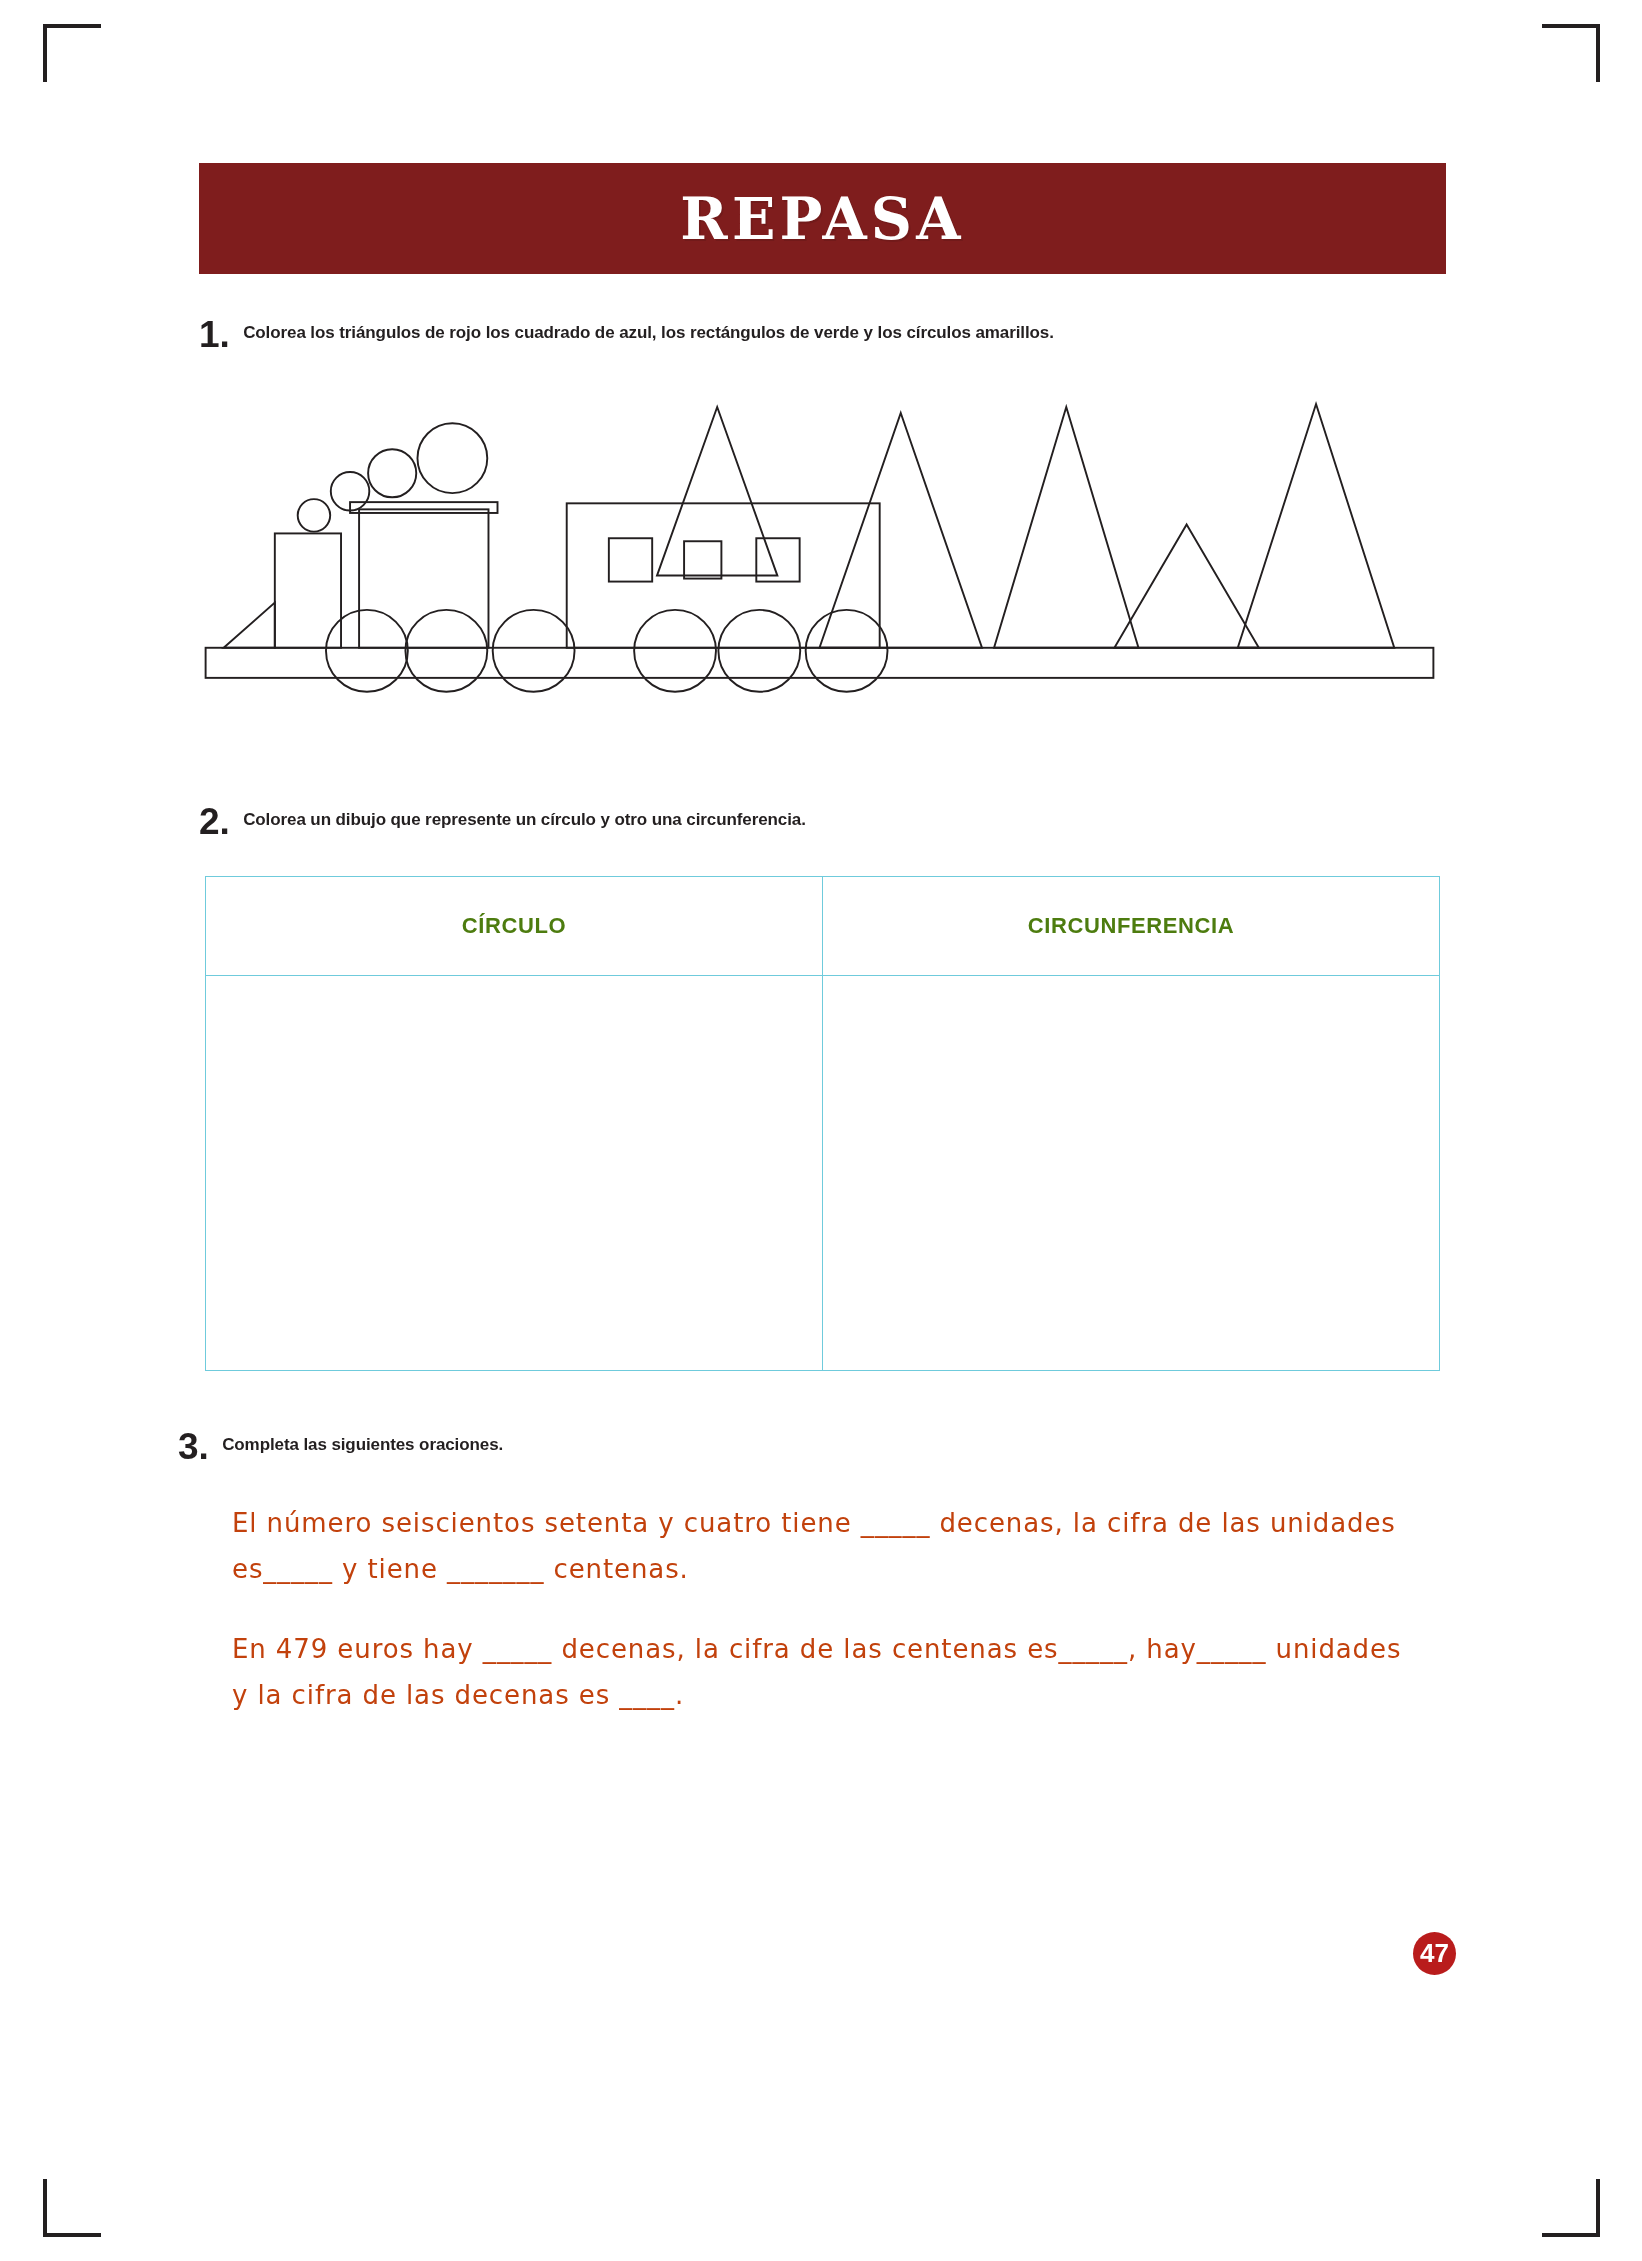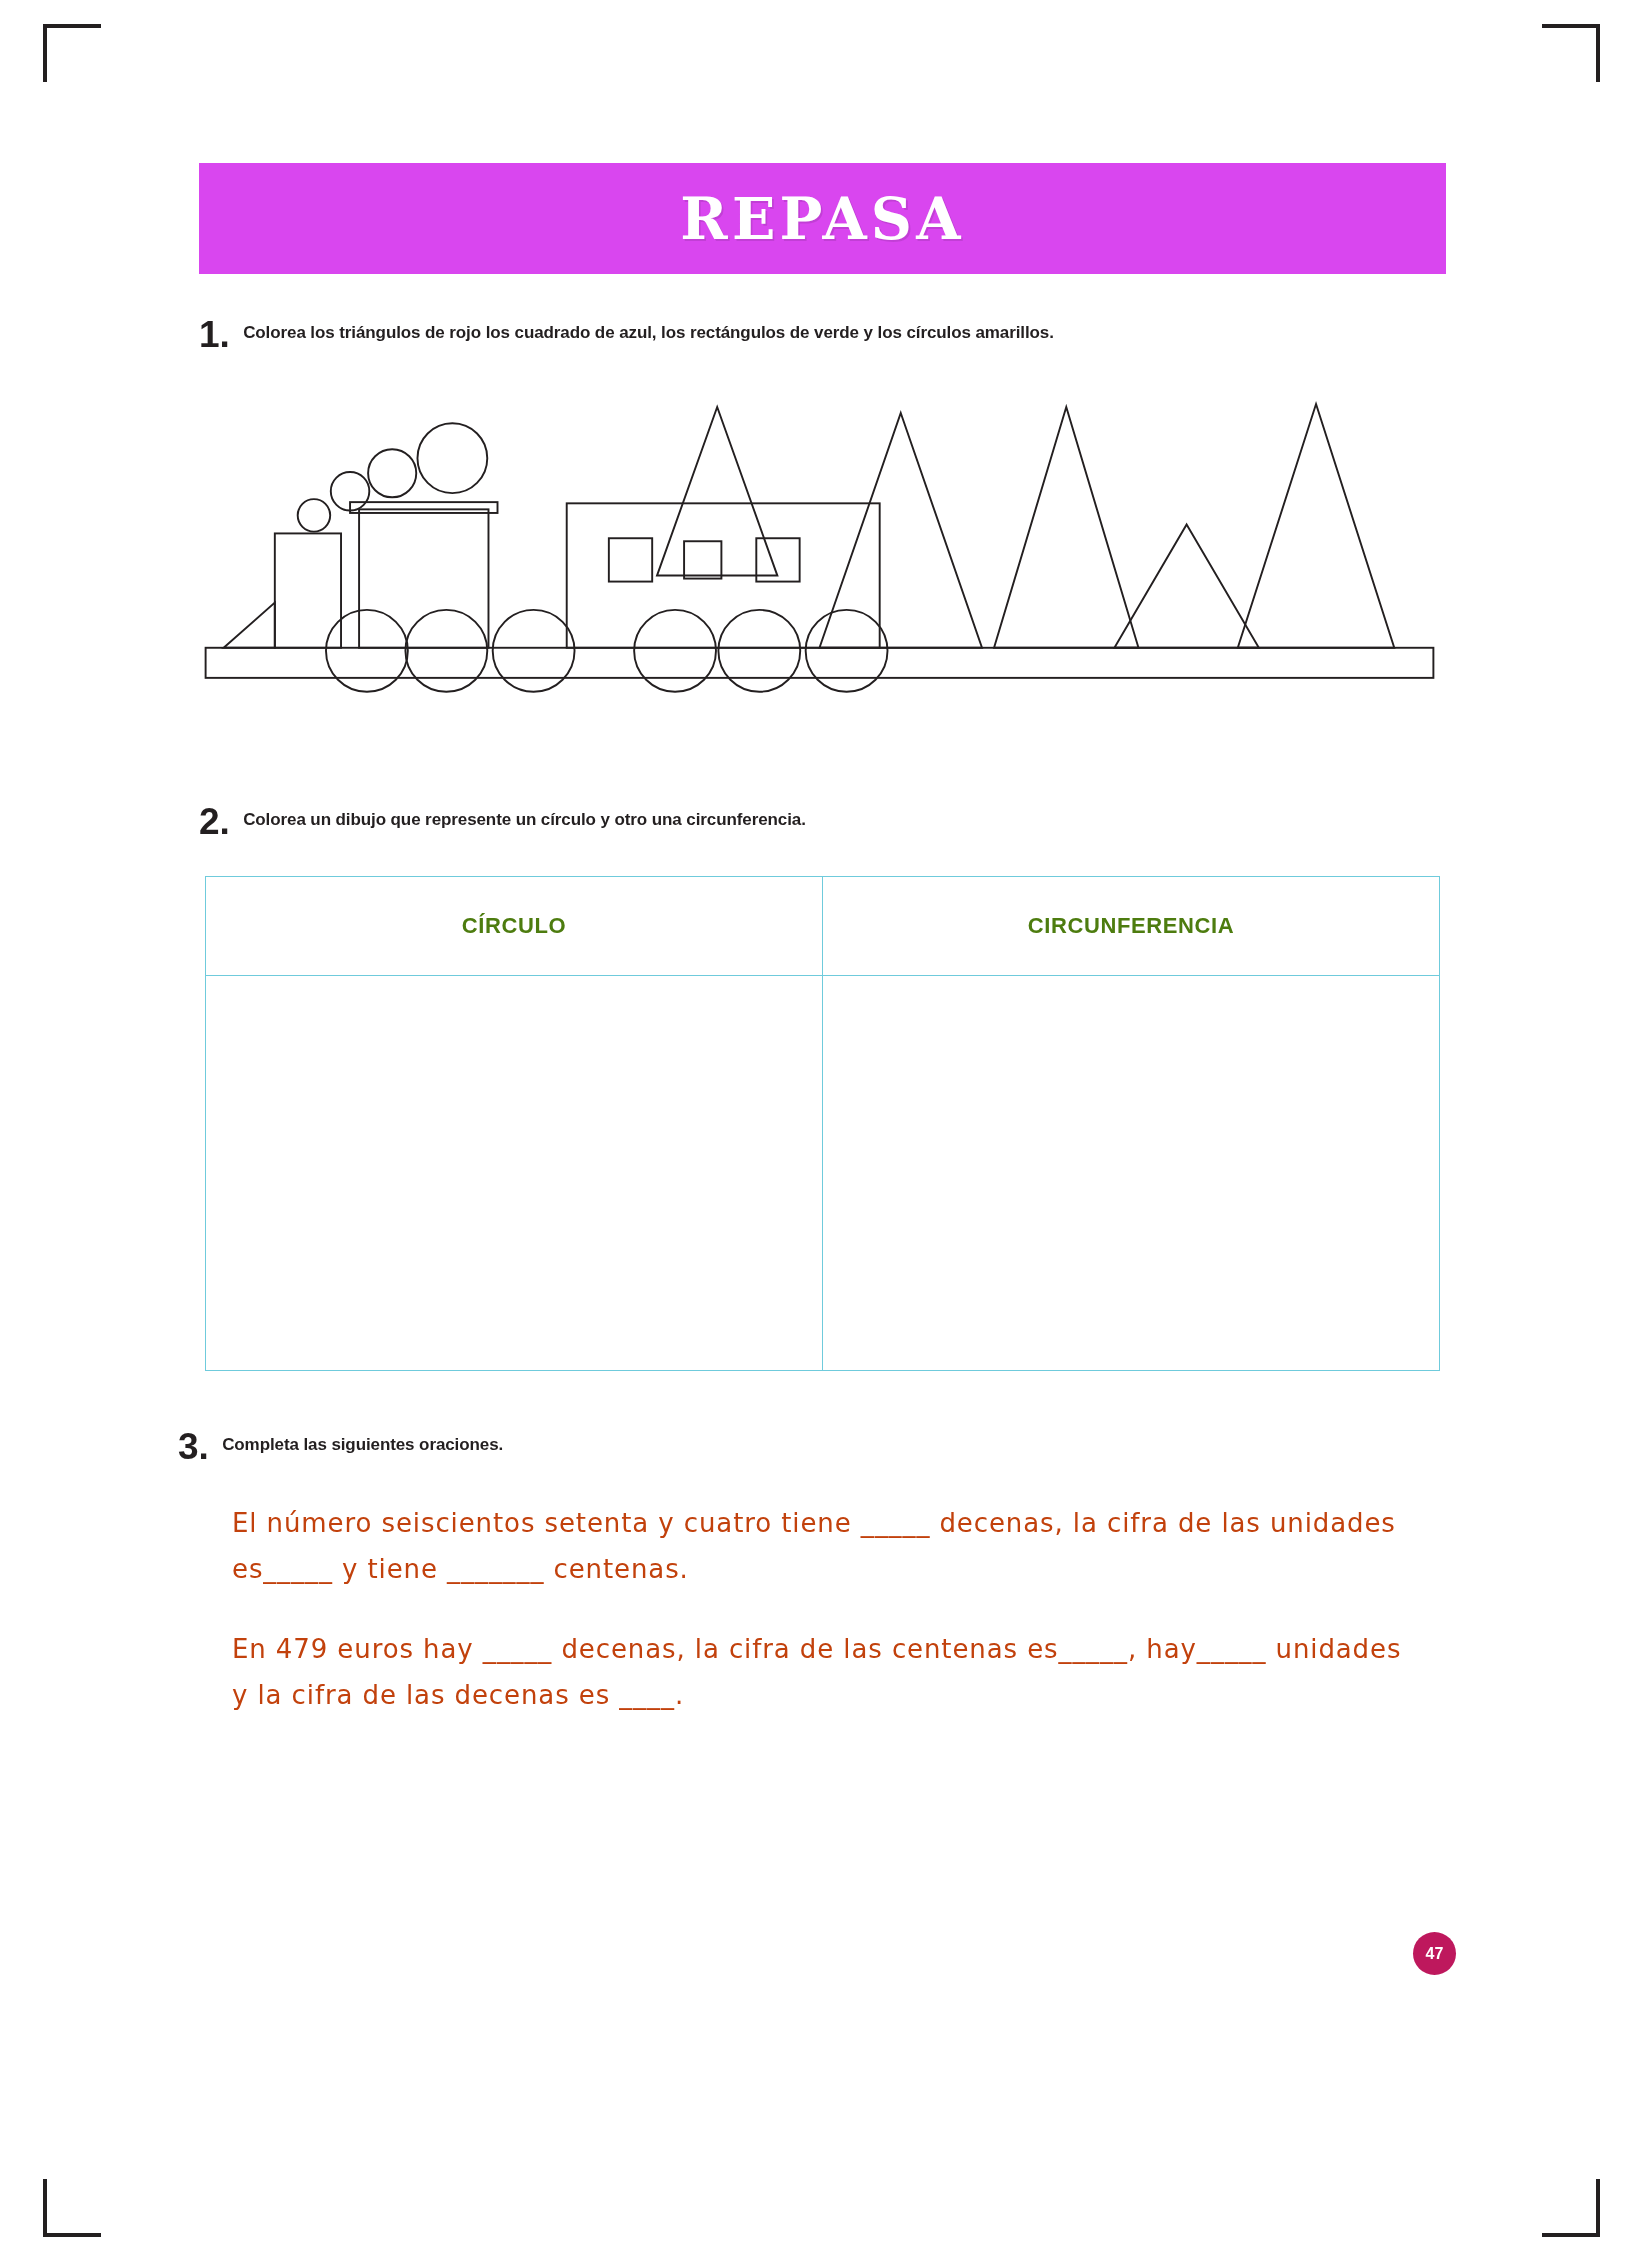--- a/index.html
+++ b/index.html
@@ -46,21 +46,21 @@
   
   .page {
     position: absolute;
     left: 199px;
     top: 163px;
     width: 1247px;
   }
 
   
   .banner {
-    background: #d946ef;
+    background: #7f1d1d;
     height: 111px;
     display: flex;
     align-items: center;
     justify-content: center;
   }
   .banner-title {
     color: #ffffff;
     font-family: "DejaVu Serif", serif;
     font-weight: bold;
     font-size: 57px;
@@ -136,23 +136,23 @@
   .ex3-head { margin-top: 57px; margin-left: -21px; }
 
   
   .page-num {
     position: absolute;
     right: 187px;
     bottom: 286px;
     width: 43px;
     height: 43px;
     border-radius: 50%;
-    background: #be185d;
+    background: #b91c1c;
     color: #ffffff;
-    font-size: 16px;
+    font-size: 26px;
     font-weight: bold;
     display: flex;
     align-items: center;
     justify-content: center;
   }
 </style>
 </head>
 <body>
 
 <div class="crop tl"></div>

